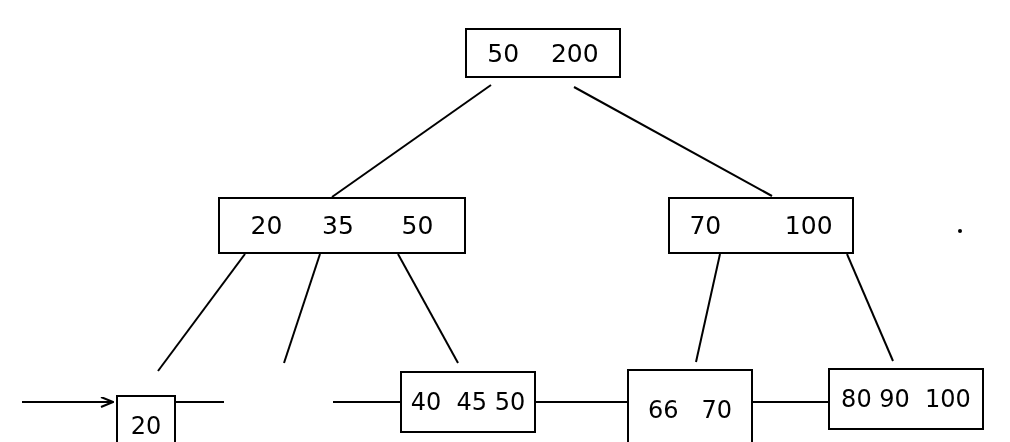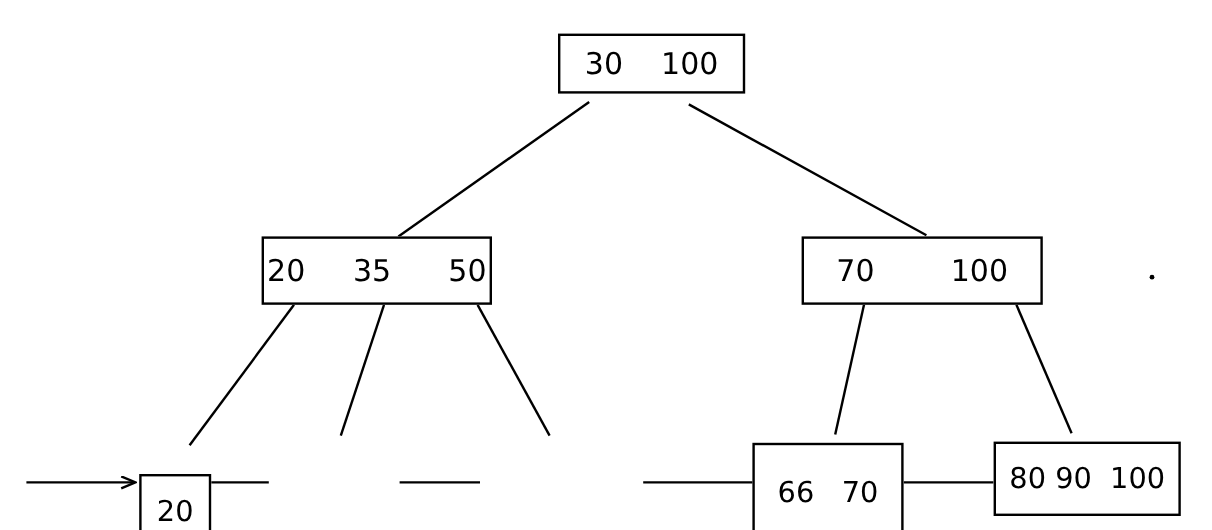--- a/index.html
+++ b/index.html
@@ -70,36 +70,39 @@
       </g>
     <g id="entry-arrow-group">
         <line x1="22" y1="402" x2="112" y2="402" stroke="#000000" stroke-width="2" marker-end="url(#arrowhead)"></line>
       </g>
     <g id="stray-dot-group">
         <circle cx="960" cy="231" r="2" fill="#000000"></circle>
       </g>
   </svg>
 
   <div class="node internal" style="left: 465px; top: 28px; width: 156px; height: 50px;">
-    <span class="node-text">30    100</span>
+    <span class="node-text">50    200</span>
   </div>
 
-  <div class="node internal" style="left: 218px; top: 197px; width: 192px; height: 57px;">
+  <div class="node internal" style="left: 218px; top: 197px; width: 248px; height: 57px;">
     <span class="node-text">20     35      50</span>
   </div>
 
-  <div class="node internal" style="left: 668px; top: 197px; width: 201px; height: 57px;">
+  <div class="node internal" style="left: 668px; top: 197px; width: 186px; height: 57px;">
     <span class="node-text">70        100</span>
   </div>
 
   <div class="node leaf" style="left: 116px; top: 371px; width: 60px; height: 62px; margin-top: 24px;">
     <span class="node-text">20</span>
   </div>
 
 
+  <div class="node leaf" style="left: 400px; top: 371px; width: 136px; height: 62px;">
+    <span class="node-text">40  45 50</span>
+  </div>
 
   <div class="node leaf" style="left: 627px; top: 369px; width: 126px; height: 81px;">
     <span class="node-text">66   70</span>
   </div>
 
   <div class="node leaf" style="left: 828px; top: 368px; width: 156px; height: 62px;">
     <span class="node-text">80 90  100</span>
   </div>
 
 </div>

